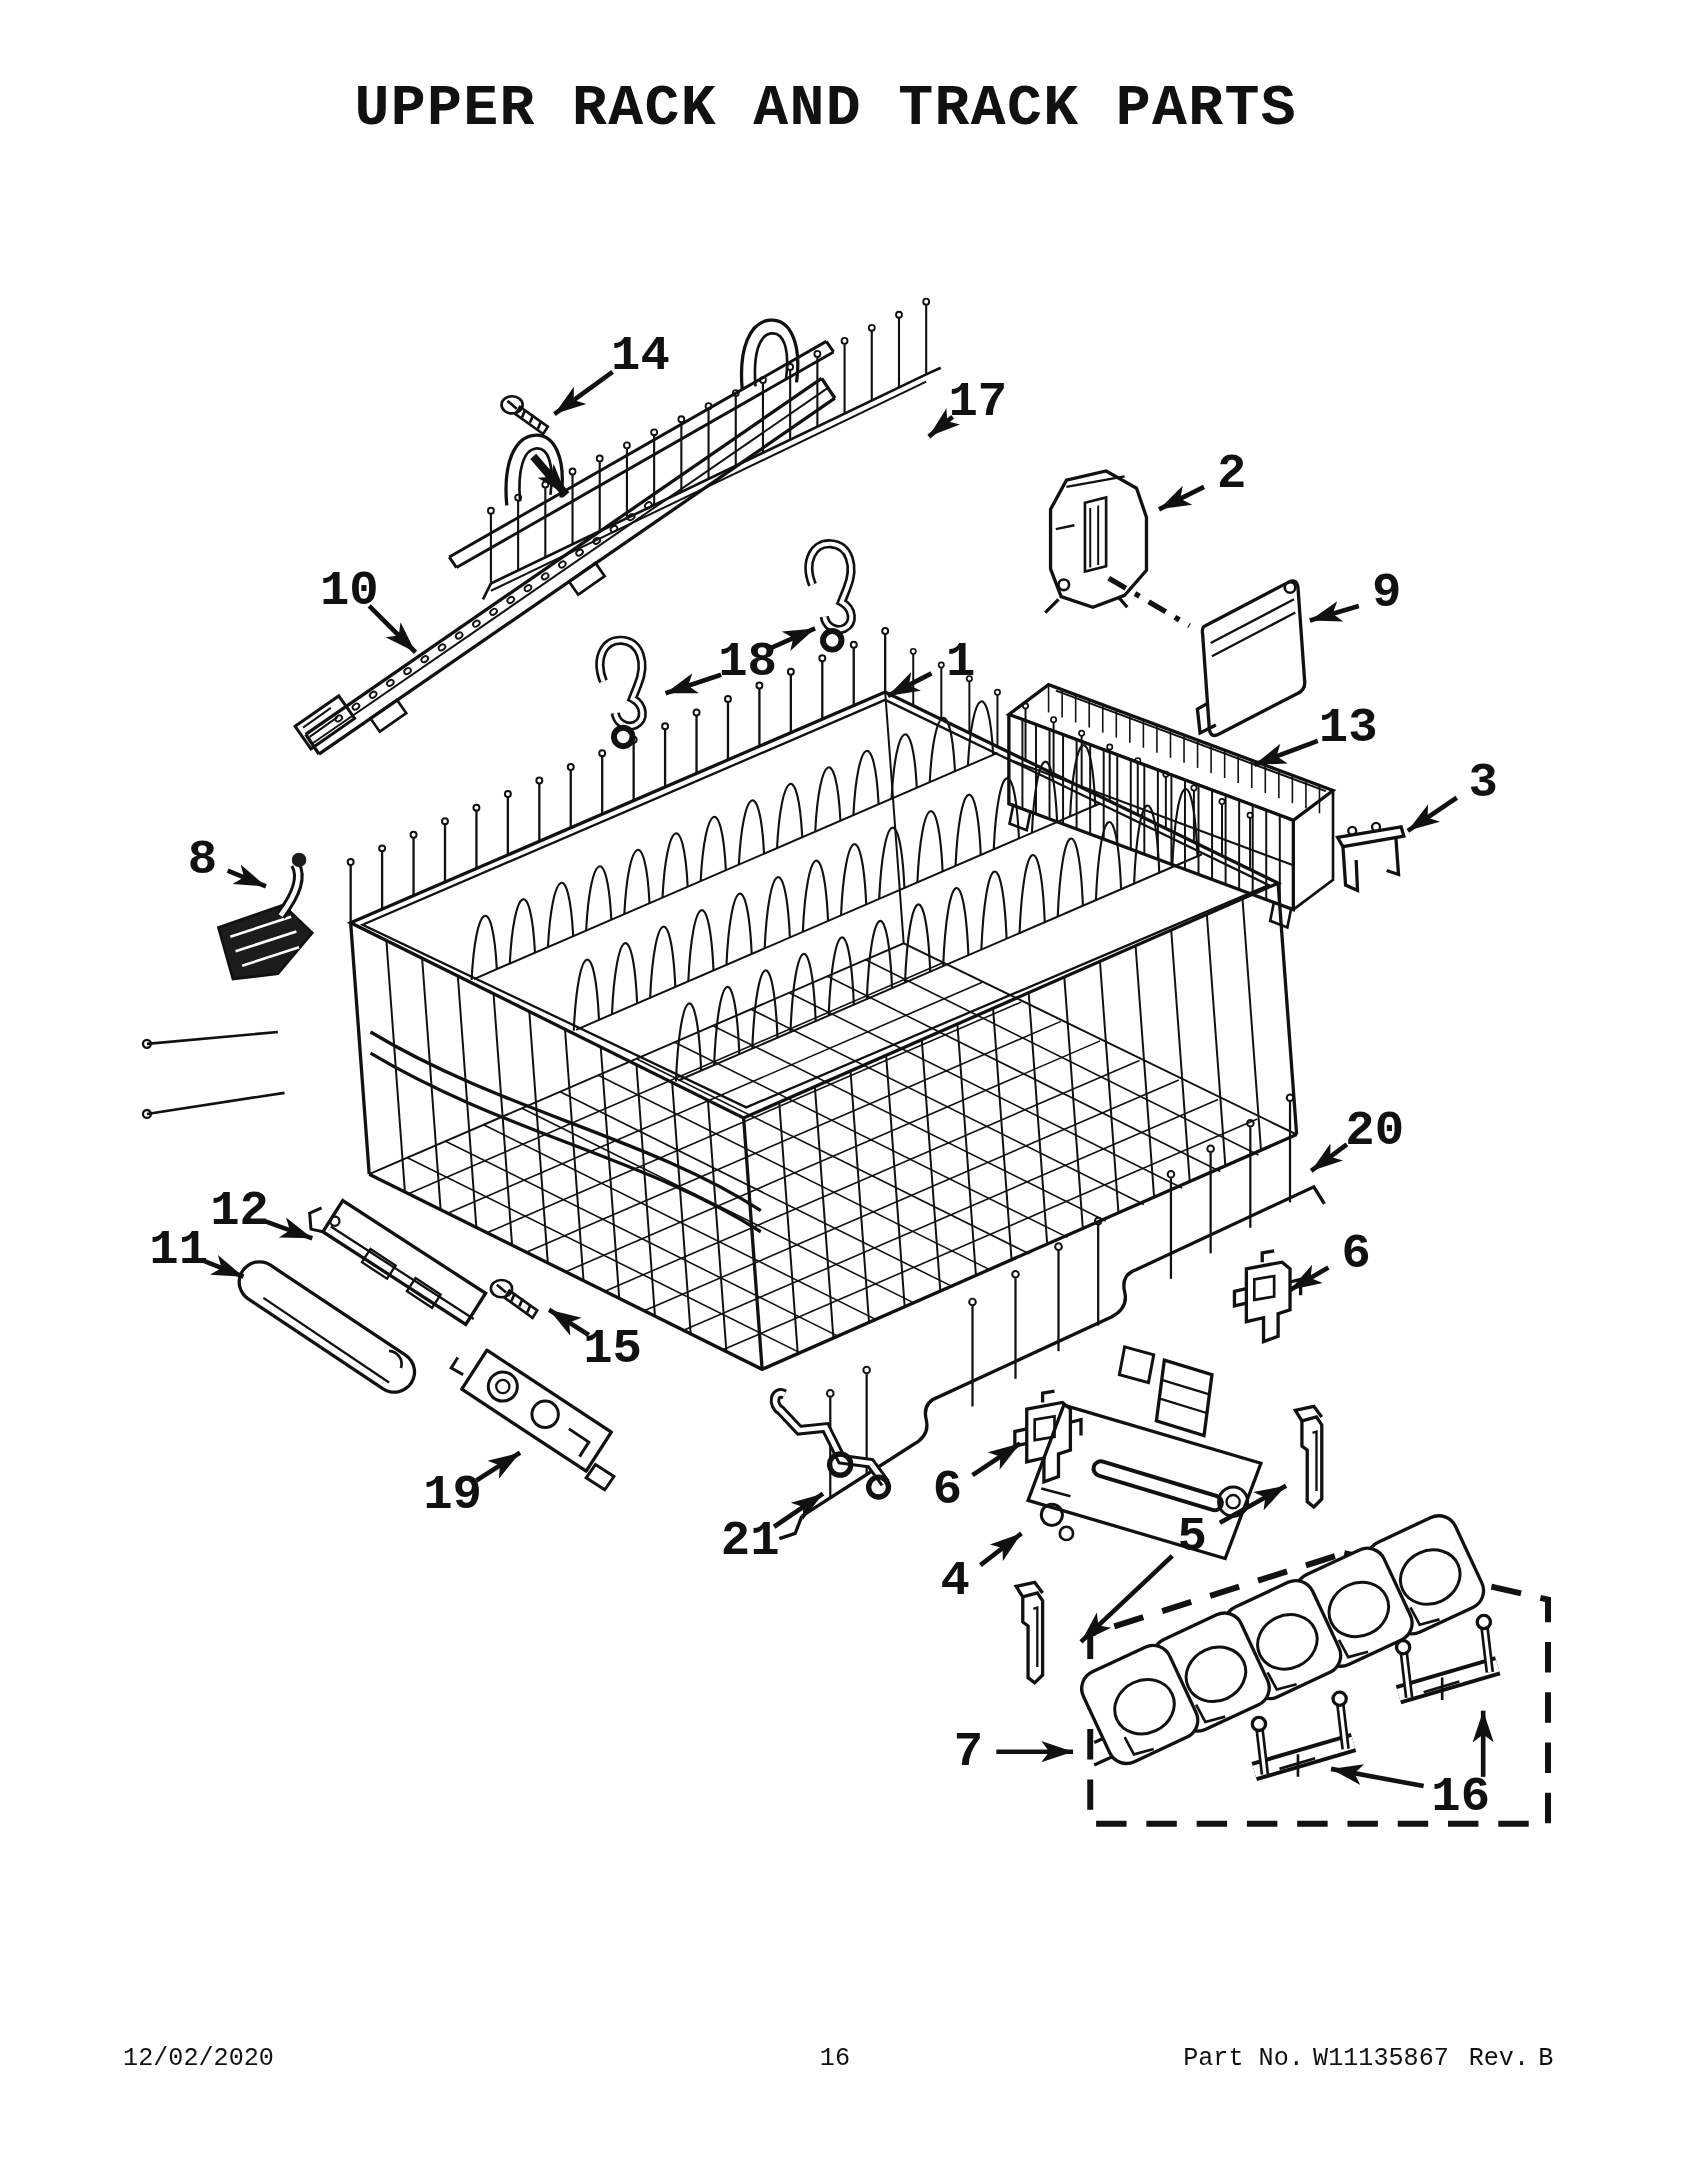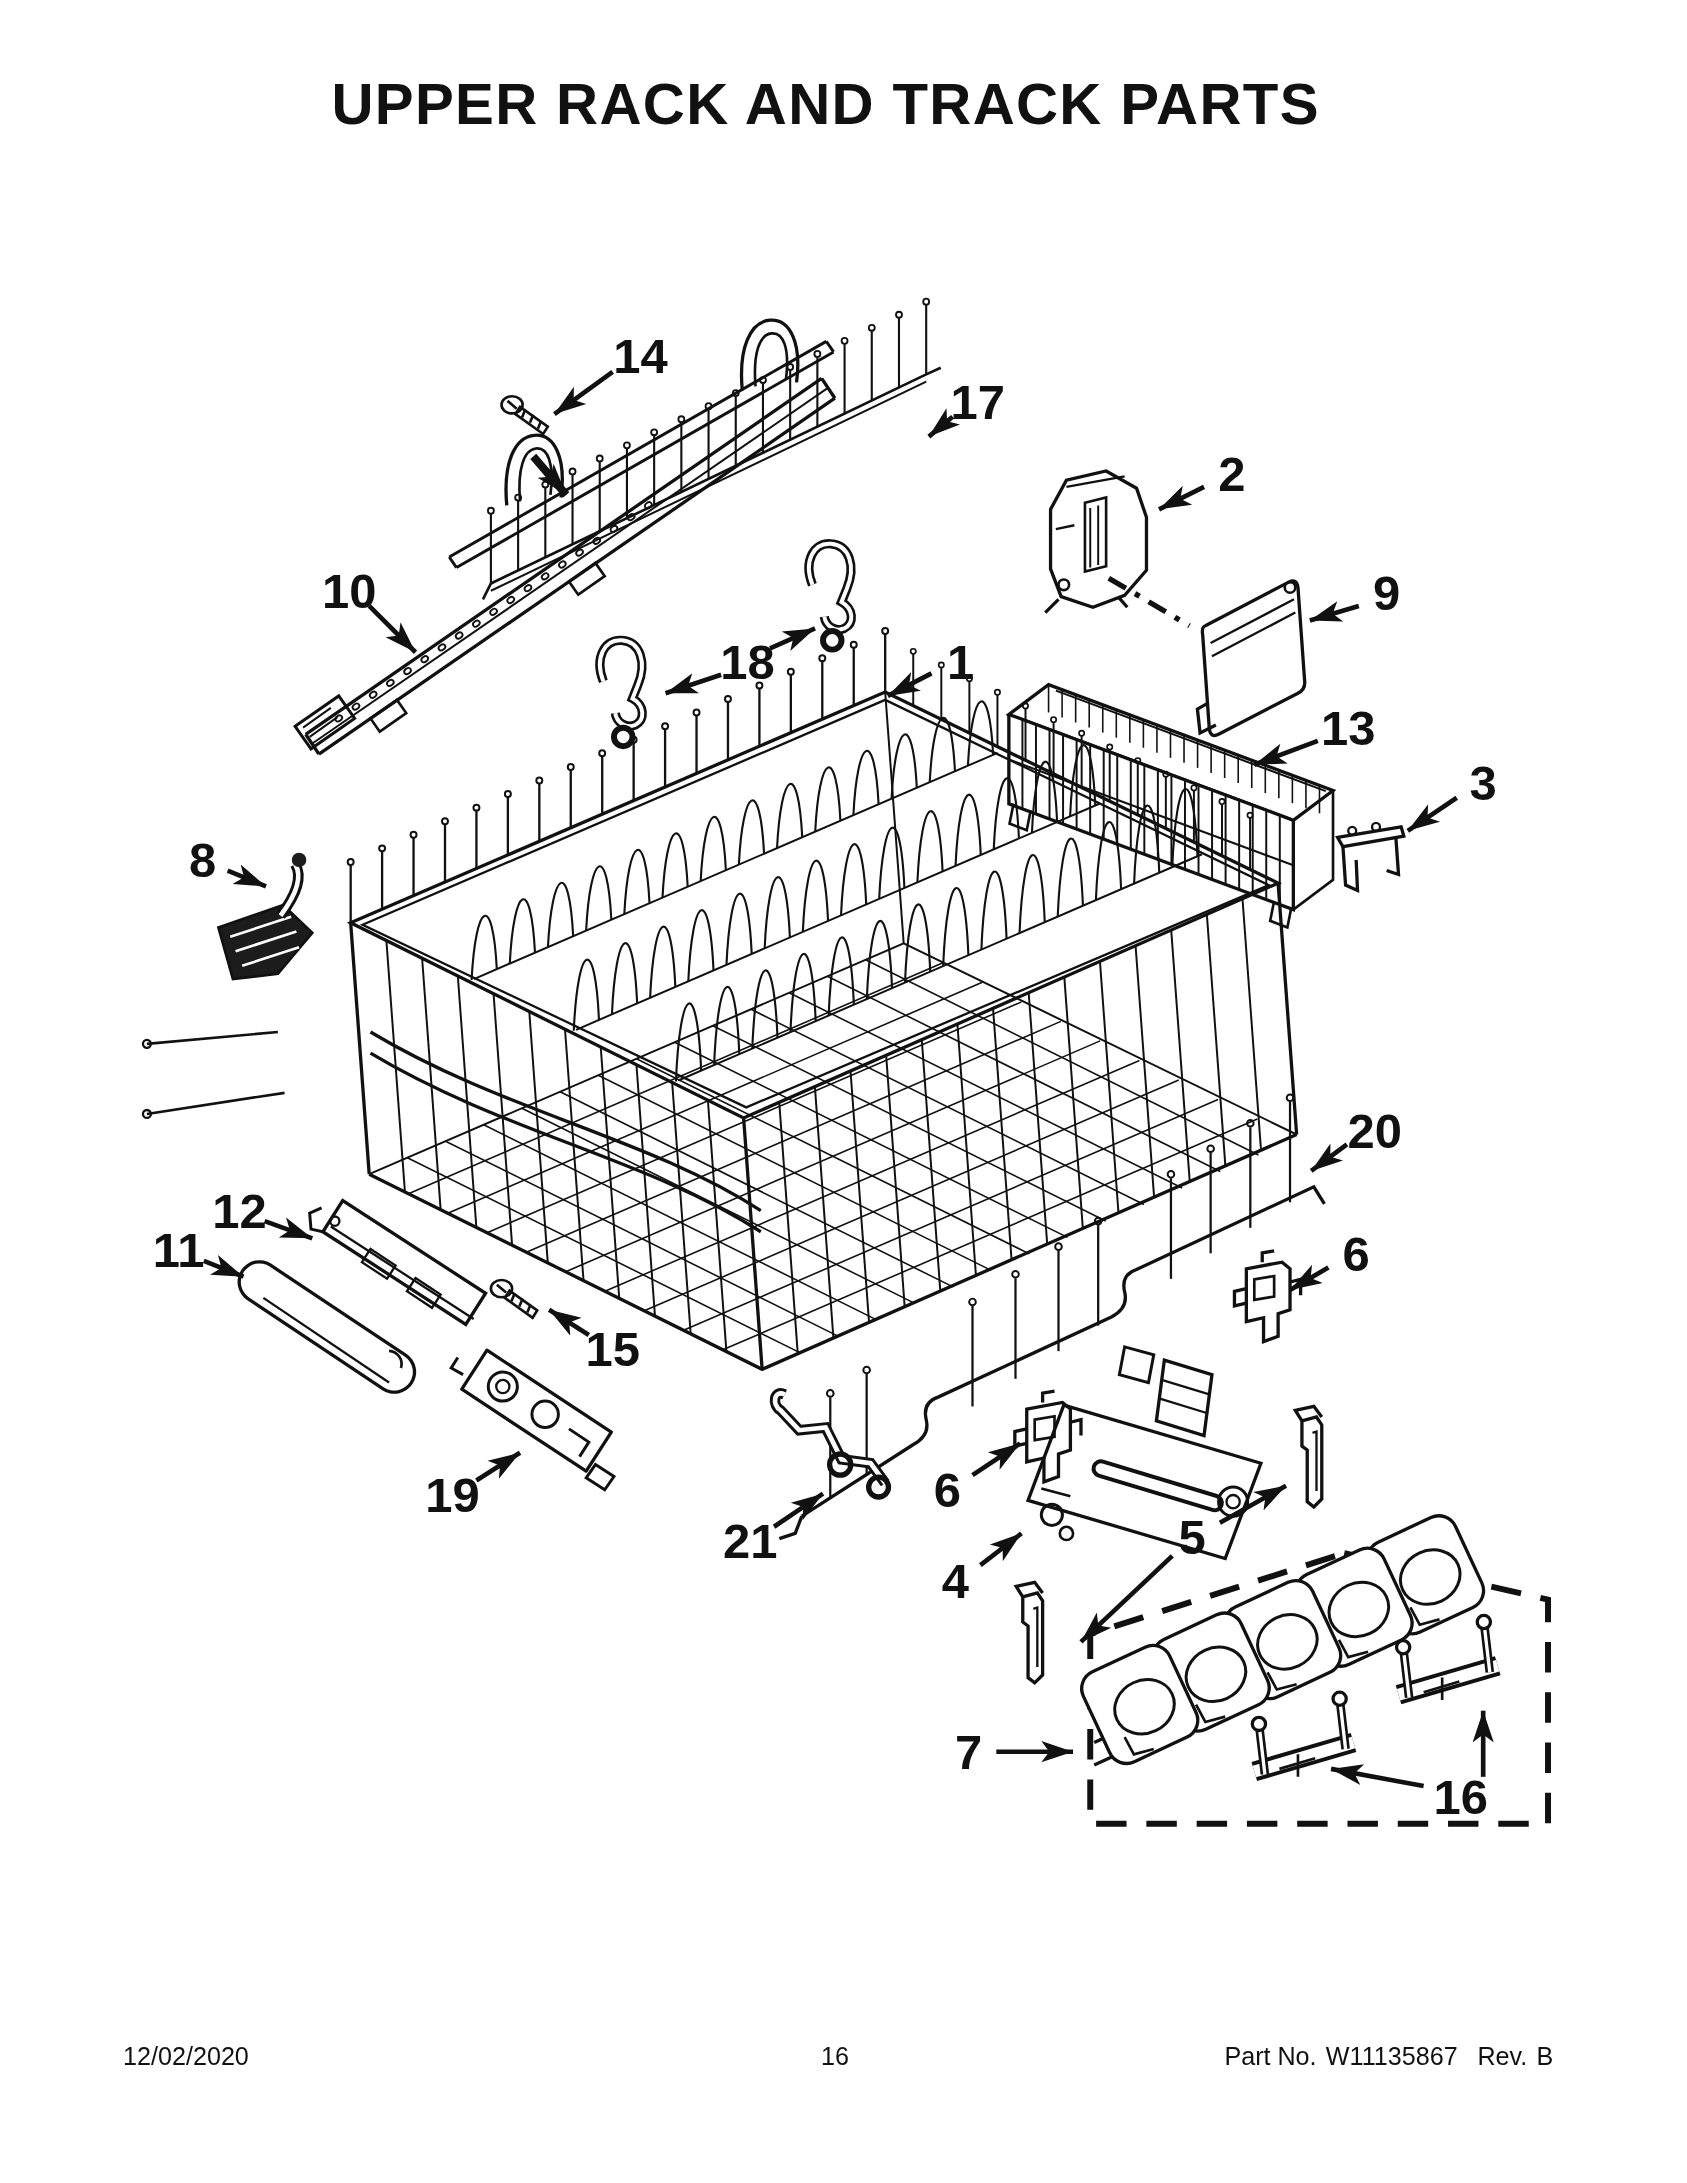--- a/index.html
+++ b/index.html
@@ -1,18 +1,18 @@
 <!DOCTYPE html>
 <html style="font-size:10.6px"><head>
 <meta charset="utf-8">
 <style>
   html,body{margin:0;padding:0;background:#e8e8e8;}
   .page{
     width:1687px;height:2183px;background:#ffffff;position:relative;
-    font-family:Liberation Sans, sans-serif;color:#111;overflow:hidden;
+    font-family:Liberation Mono, monospace;color:#111;overflow:hidden;
   }
   svg{position:absolute;left:0;top:0;}
   .title-text{font-size:88px;font-weight:bold;letter-spacing:2px;fill:#111;}
   .footer-text{font-size:38px;fill:#111;}
   .callout{font-size:74px;font-weight:bold;fill:#111;}
   .ln{stroke:#111;fill:none;}
 </style>
 </head>
 <body>
 

